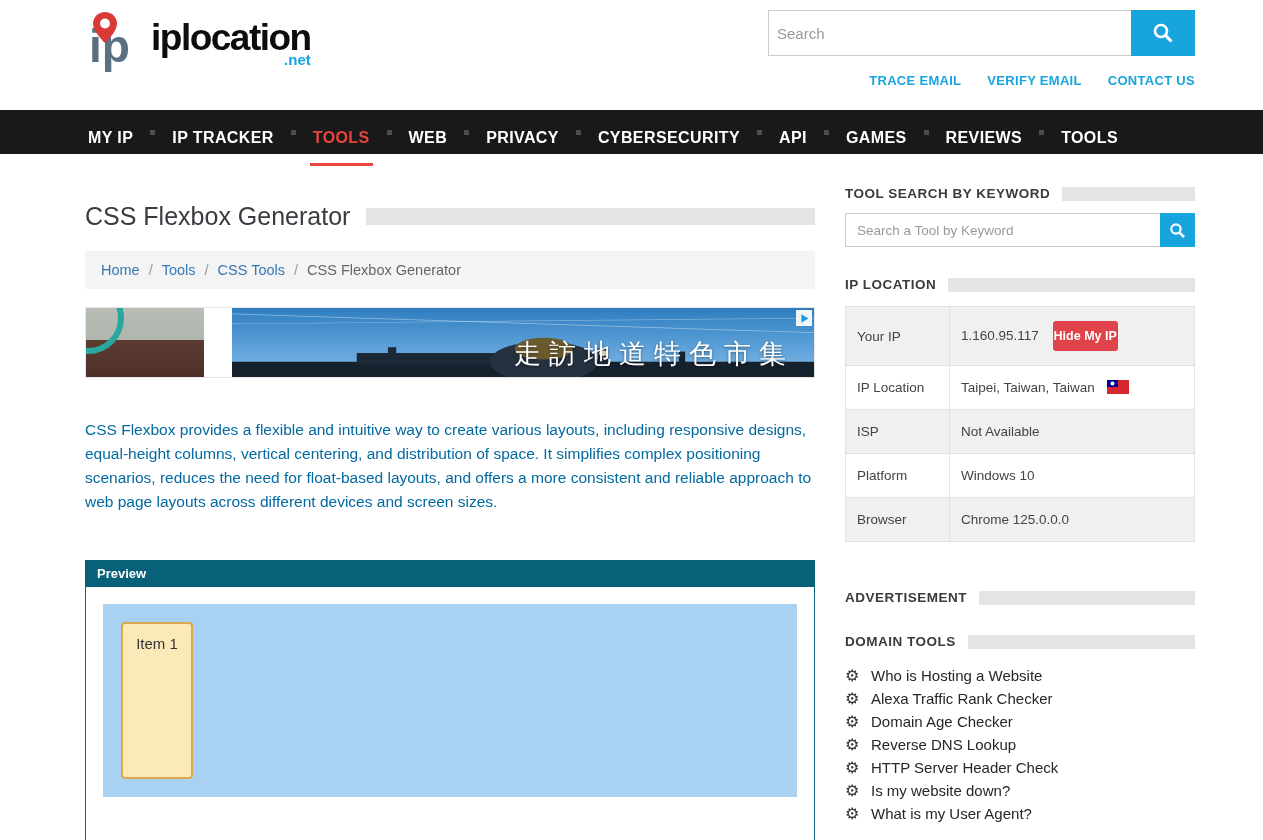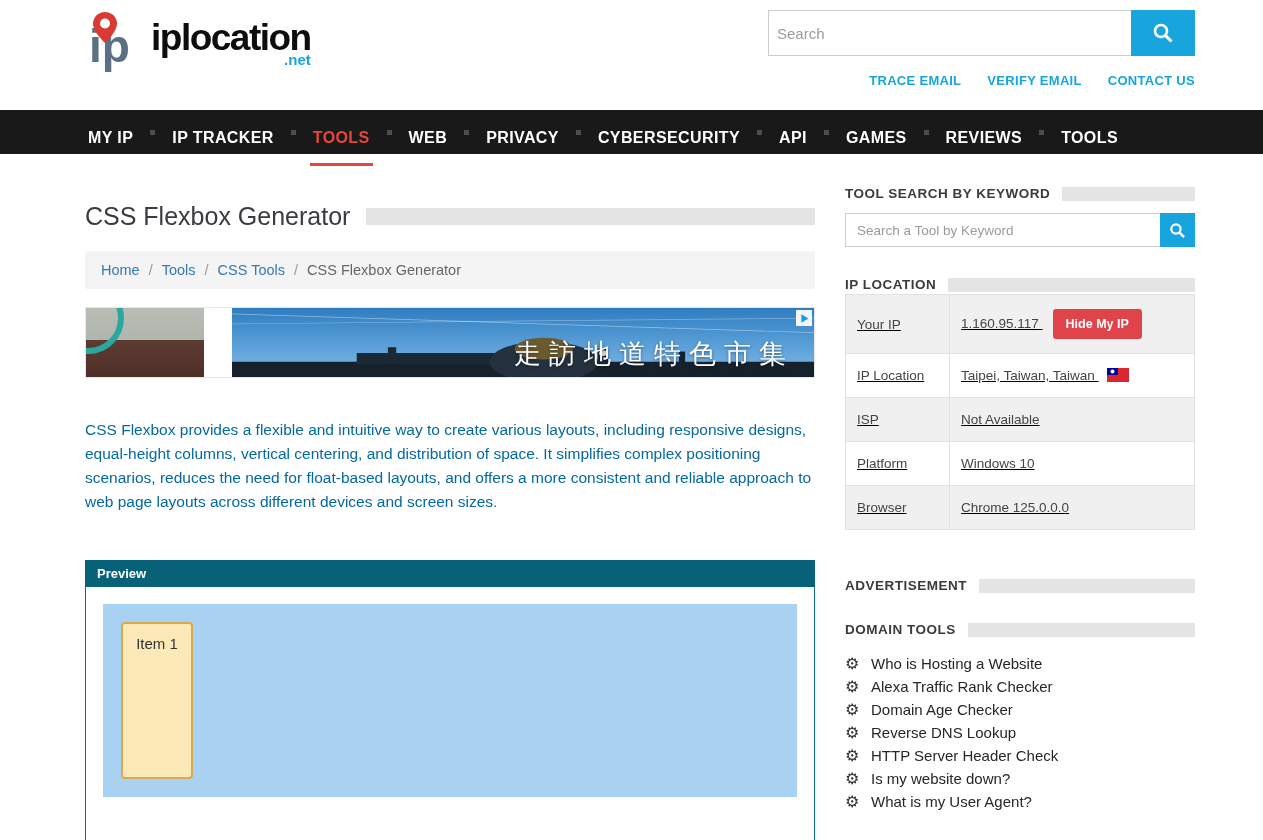--- a/index.html
+++ b/index.html
@@ -64,25 +64,25 @@
   .side-heading { display:flex; align-items:center; }
   .side-heading h2 { font-size:13.5px; color:#3b3b3b; font-weight:bold; letter-spacing:.5px; white-space:nowrap; }
   .side-heading .bar { flex:1; height:14px; background:#e4e4e4; margin-left:12px; }
 
   .tool-search { display:flex; margin-top:12px; }
   .tool-search input { flex:1; height:34px; border:1px solid #ccc; border-right:none; padding:4px 11px; font-size:13.5px; color:#555; outline:none; font-family:"Liberation Sans", sans-serif; }
   .tool-search input::placeholder { color:#9a9a9a; }
   .tool-search button { width:35px; height:34px; background:#18a5dd; border:none; cursor:pointer; display:flex; align-items:center; justify-content:center; }
 
   .ip-heading { margin-top:30px; }
-  .ip-table { width:100%; border-collapse:collapse; margin-top:2px; border:1px solid #e2e2e2;text-decoration:underline; }
+  .ip-table { width:100%; border-collapse:collapse; margin-top:14px; border:1px solid #e2e2e2; }
   .ip-table td { border:1px solid #e2e2e2; padding:14px 11px; font-size:13.5px; color:#444; vertical-align:middle; }
   .ip-table td.lbl { width:104px; }
   .ip-table tr:nth-child(odd) { background:#f0f0f0; }
-  .hide-ip-btn { background:#e0434a; color:#fff; border:none; padding:8px 13px; font-weight:bold; font-size:12.5px; border-radius:3px; margin-left:10px; cursor:pointer; font-family:"Liberation Sans", sans-serif; }
+  .hide-ip-btn { background:#e0434a; color:#fff; border:none; padding:8px 1px; font-weight:bold; font-size:12.5px; border-radius:3px; margin-left:10px; cursor:pointer; font-family:"Liberation Sans", sans-serif; }
   .flag { display:inline-block; vertical-align:-2px; margin-left:8px; }
 
   .adv-heading { margin-top:48px; }
   .domain-heading { margin-top:29px; }
   .domain-list { list-style:none; margin-top:15px; }
   .domain-list li { display:flex; align-items:center; padding:2px 0; }
   .gear { width:26px; font-size:16px; color:#333; font-family:"DejaVu Sans", sans-serif; }
   .domain-list a { color:#26262b; font-size:15px; }
 </style>
 </head>

